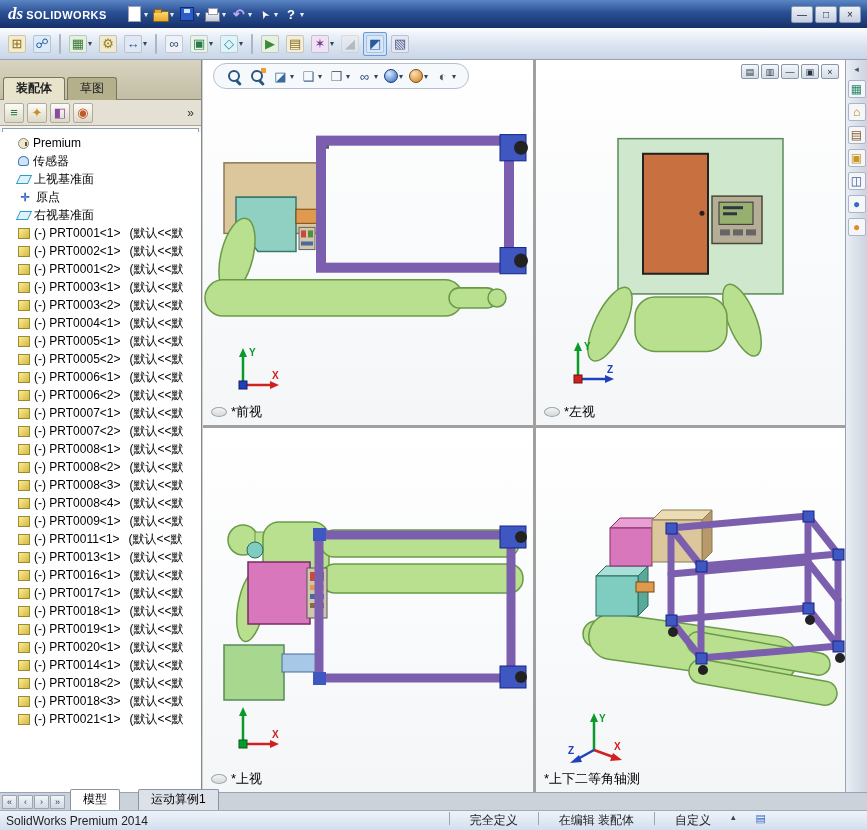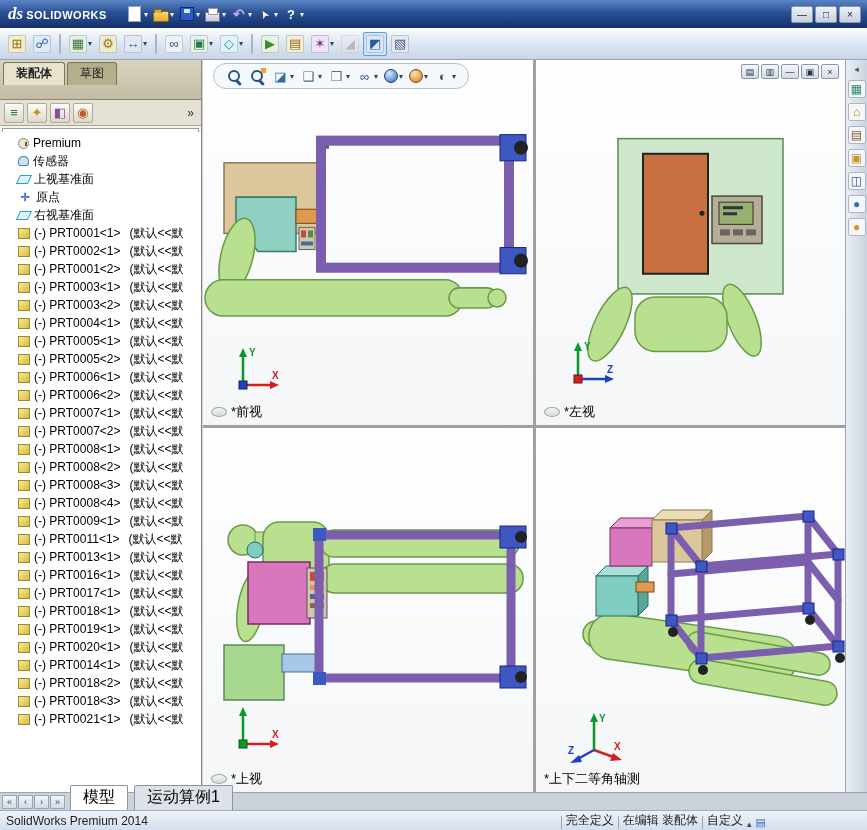--- a/index.html
+++ b/index.html
@@ -31,21 +31,21 @@
 .win-btn{width:22px;height:17px;background:linear-gradient(#eef2f8,#c6d0e0);border:1px solid #8898b0;color:#223;font-size:10px;display:flex;align-items:center;justify-content:center;border-radius:2px}
 
 .toolbar2{position:absolute;top:28px;left:0;right:0;height:32px;background:linear-gradient(180deg,#fafcff,#dde6f2 50%,#c9d6e8);border-bottom:1px solid #98a4b4;display:flex;align-items:center;padding:0 5px;gap:1px}
 .t-icon{display:flex;align-items:center;height:24px;padding:1px 2px;border:1px solid transparent;border-radius:2px}
 .t-icon.sep{width:2px;height:20px;background:#aab6c6;padding:0;margin:0 4px;border:none}
 .t-icon.pressed{background:#cfe2f7;border:1px solid #6a9ad8}
 .t-icon.disabled{opacity:.45;filter:grayscale(1)}
 .t-glyph{width:18px;height:18px;display:flex;align-items:center;justify-content:center;font-size:13px;border-radius:2px;border:1px solid rgba(60,80,110,.25)}
 
 .left-panel{position:absolute;top:60px;left:0;width:202px;bottom:38px;background:#f4f4f2;border-right:1px solid #808890;overflow:hidden}
-.cmd-tabs{display:flex;height:40px;background:linear-gradient(#d8d4c0,#c2bda4);border-bottom:1px solid #8a8670;padding:2px 3px 0;gap:2px;align-items:flex-start}
+.cmd-tabs{display:flex;height:40px;background:linear-gradient(#d8d4c0,#c2bda4);border-bottom:1px solid #8a8670;padding:18px 3px 0;gap:2px;align-items:center}
 .cmd-tab{padding:2px 12px 3px;font-size:12px;background:#b5b08c;border:1px solid #7a7658;border-bottom:none;border-radius:3px 3px 0 0;color:#222;white-space:nowrap}
 .cmd-tab.active{background:#e8e4cc;font-weight:bold}
 .fm-row{display:flex;align-items:center;height:26px;background:#e4e1d4;border-bottom:1px solid #a8a494;padding:0 4px;gap:3px}
 .fm-tabs{display:flex;gap:3px}
 .fm-tab{width:20px;height:20px;border:1px solid #b0ac9c;background:linear-gradient(#fcfcf8,#dcd8c8);display:flex;align-items:center;justify-content:center;border-radius:2px}
 .fm-glyph{font-size:13px;line-height:1}
 .chev{margin-left:auto;font-size:12px;color:#333;padding:0 3px}
 .filter-row{display:flex;align-items:center;height:20px;margin:2px;background:#fff;border:1px solid #90a0b0;padding:0 4px;gap:4px}
 .funnel{width:0;height:0;border-left:5px solid transparent;border-right:5px solid transparent;border-top:7px solid #4a80c0;display:inline-block}
 .filter-box{flex:1;height:14px}
@@ -95,25 +95,25 @@
 .tp-collapse{width:16px;height:12px;display:flex;align-items:center;justify-content:center}
 .tp-collapse::before{content:"◂";font-size:9px;color:#456}
 .tp-icons{display:flex;flex-direction:column;gap:5px;align-items:center}
 .tp-btn{width:18px;height:18px;display:flex;align-items:center;justify-content:center;background:#f4f6fa;border:1px solid #aab6c6;border-radius:2px}
 .tp-glyph{font-size:12px;line-height:1}
 
 .docbar{position:absolute;left:0;right:0;top:792px;height:18px;background:#ccd2da;border-top:1px solid #98a4b4;display:flex;align-items:flex-end;padding:0 2px}
 .nav{display:flex;gap:1px;margin-right:5px;align-items:center;height:100%}
 .nav-btn{width:15px;height:14px;font-size:9px;display:flex;align-items:center;justify-content:center;background:linear-gradient(#f2f4f8,#d4dae4);border:1px solid #9aa6b6;color:#345}
 .tabs{display:flex;align-items:flex-end}
-.doc-tab{padding:1px 12px 2px;font-size:16px;background:#dde1e8;border:1px solid #8a94a2;border-bottom:none;margin-right:6px;border-radius:2px 2px 0 0;white-space:nowrap}
+.doc-tab{padding:1px 12px 2px;font-size:12px;background:#dde1e8;border:1px solid #8a94a2;border-bottom:none;margin-right:18px;border-radius:2px 2px 0 0;white-space:nowrap}
 .doc-tab.active{background:#fff}
 
 .statusbar{position:absolute;left:0;right:0;top:810px;height:20px;background:linear-gradient(#eef3fa,#d3dfee);border-top:1px solid #a0acbc;display:flex;align-items:center;padding:0 6px;font-size:12px;color:#222}
-.st-right{margin-left:auto;display:flex;align-items:flex-end;gap:4px;margin-right:95px}
+.st-right{margin-left:auto;display:flex;align-items:flex-start;gap:20px;margin-right:95px}
 .sep-v{width:1px;height:13px;background:#9aa6b4}
 .st-arrow{font-size:9px;color:#345}
 .st-icon{font-size:11px;color:#3a6ac0}
 .ax{font-family:"Liberation Sans",sans-serif}
 </style>
 </head>
 <body>
 
 <div class="titlebar">
   <div class="logo">

